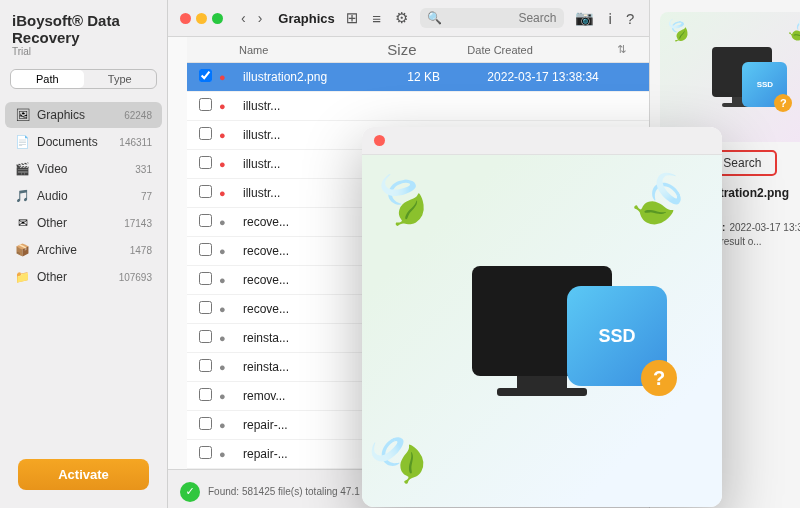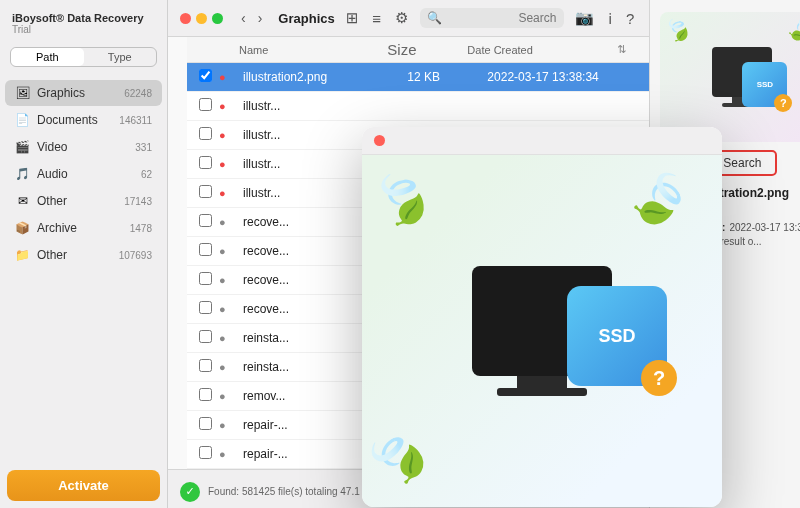--- a/index.html
+++ b/index.html
@@ -20,21 +20,21 @@
       flex-direction: column;
       border-right: 1px solid #d0d0d0;
       flex-shrink: 0;
     }
 
     .sidebar-header {
       padding: 12px 12px 4px;
     }
 
     .app-title {
-      font-size: 11px;
+      font-size: 15px;
       font-weight: 700;
       color: #2c2c2c;
     }
 
     .app-subtitle {
       font-size: 10px;
       color: #888;
     }
 
     .path-type-tabs {
@@ -97,21 +97,21 @@
       font-size: 12px;
       color: #333;
     }
 
     .sidebar-item-count {
       font-size: 10px;
       color: #888;
     }
 
     .sidebar-activate {
-      margin: 7px;
+      margin: 18px;
     }
 
     .activate-btn {
       width: 100%;
       padding: 8px 0;
       background: linear-gradient(to bottom, #f5a623, #e8941a);
       border: none;
       border-radius: 8px;
       color: white;
       font-size: 13px;
@@ -642,21 +642,21 @@
     <span class="sidebar-item-count">146311</span>
   </div>
       <div class="sidebar-item">
     <span class="sidebar-item-icon">🎬</span>
     <span class="sidebar-item-label">Video</span>
     <span class="sidebar-item-count">331</span>
   </div>
       <div class="sidebar-item">
     <span class="sidebar-item-icon">🎵</span>
     <span class="sidebar-item-label">Audio</span>
-    <span class="sidebar-item-count">62</span>
+    <span class="sidebar-item-count">77</span>
   </div>
       <div class="sidebar-item">
     <span class="sidebar-item-icon">✉</span>
     <span class="sidebar-item-label">Other</span>
     <span class="sidebar-item-count">17143</span>
   </div>
       <div class="sidebar-item">
     <span class="sidebar-item-icon">📦</span>
     <span class="sidebar-item-label">Archive</span>
     <span class="sidebar-item-count">1478</span>

